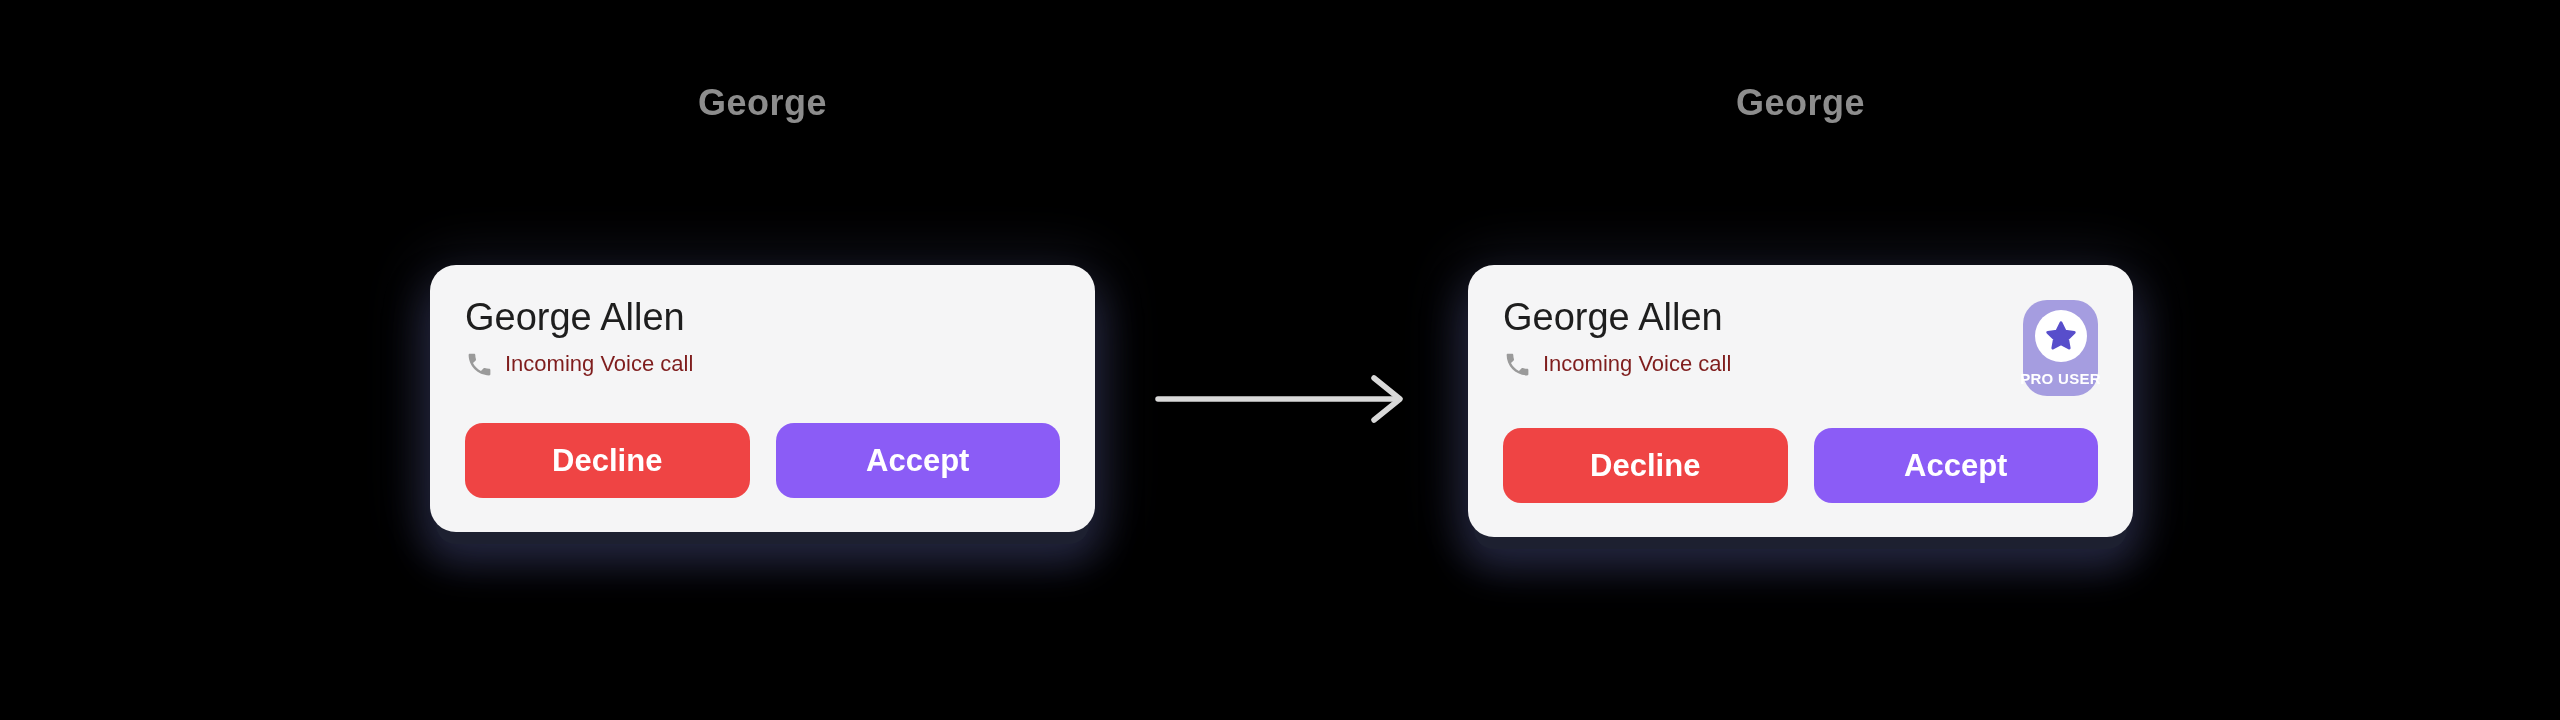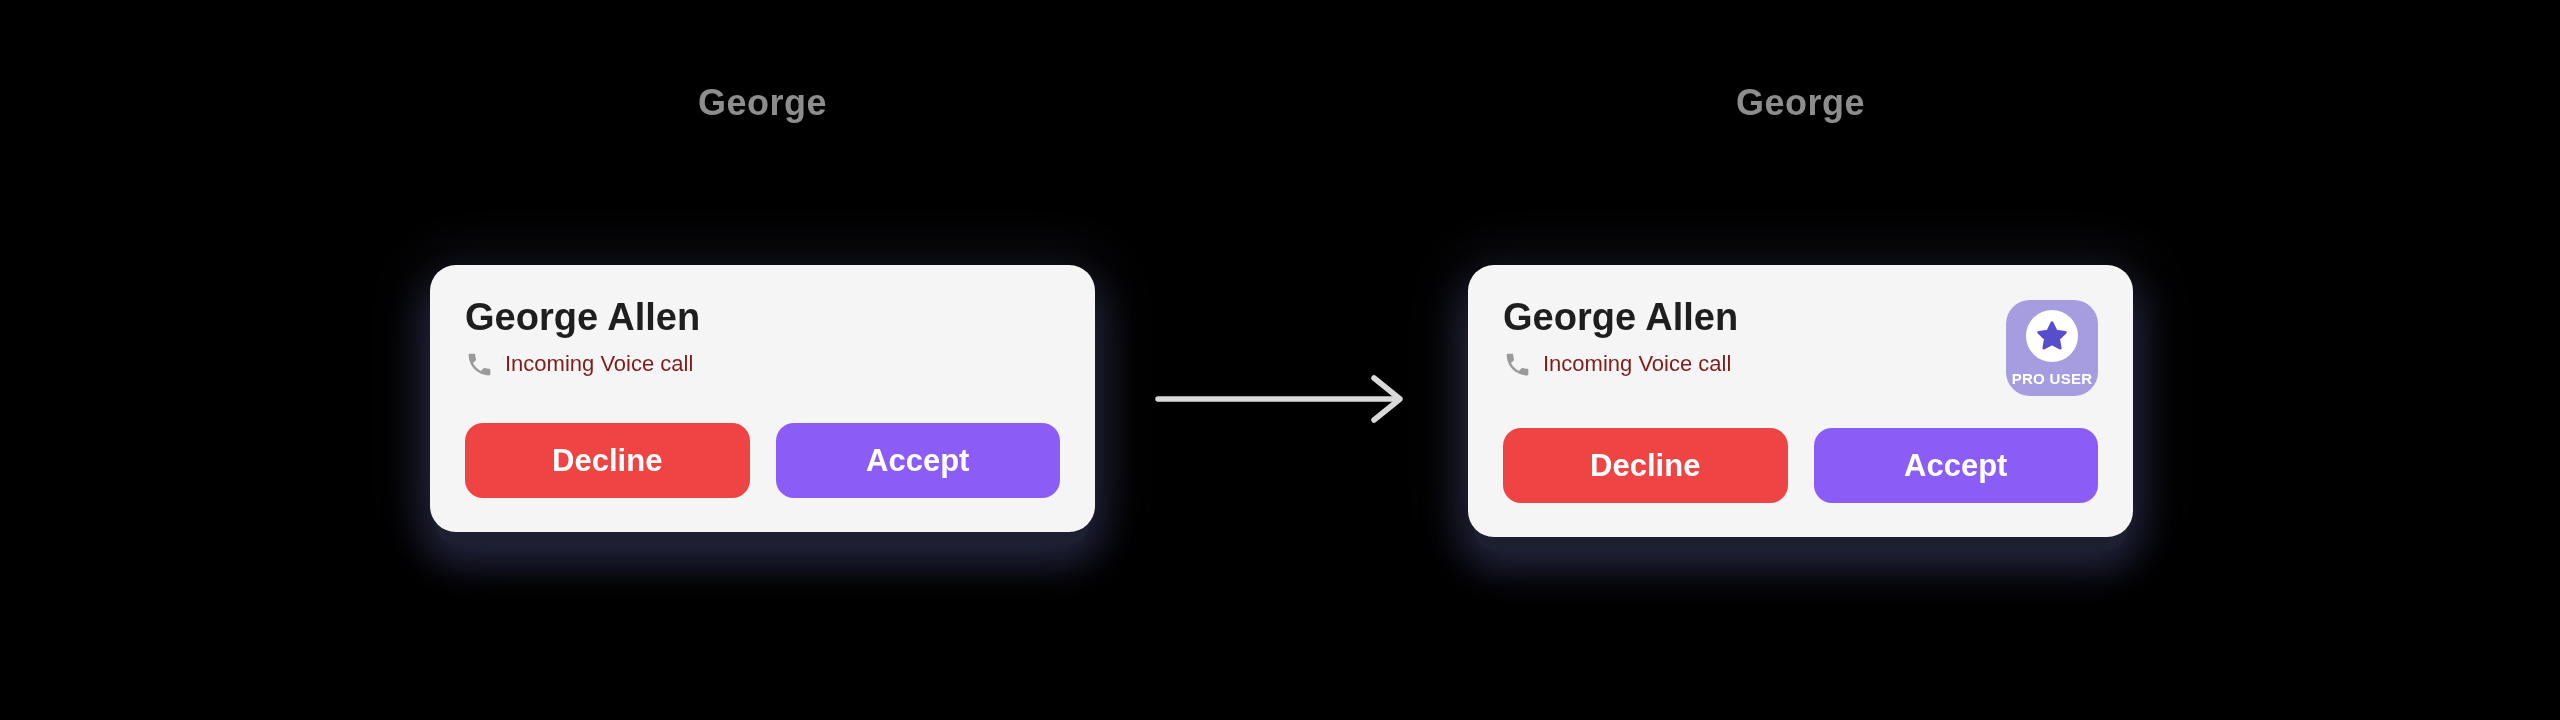--- a/index.html
+++ b/index.html
@@ -41,21 +41,21 @@
   #card-default { left:430px;  height:267px; }
   #card-custom  { left:1468px; height:272px; }
 
   .card-header {
     display:flex;
     justify-content:space-between;
     align-items:flex-start;
   }
   .caller-name {
     font-size:38px;
-    font-weight:700;
+    font-weight:400;
     color:#1e1e1e;
     line-height:44px;
   }
   .subtitle-row {
     display:flex;
     align-items:center;
     gap:11px;
     margin-top:7px;
   }
   .phone-icon { width:29px; height:29px; flex:0 0 auto; }
@@ -73,21 +73,21 @@
     font-size:37px;
     font-weight:700;
     display:flex;
     align-items:center;
     justify-content:center;
     margin-top:5px;
     flex:0 0 auto;
   }
 
   .pro-badge {
-    width:92px;
+    width:75px;
     min-height:95px;
     border-radius:24px;
     background:#a59de0;
     display:flex;
     flex-direction:column;
     align-items:center;
     padding:10px 4px 9px 4px;
     margin-top:5px;
     flex:0 0 auto;
   }

